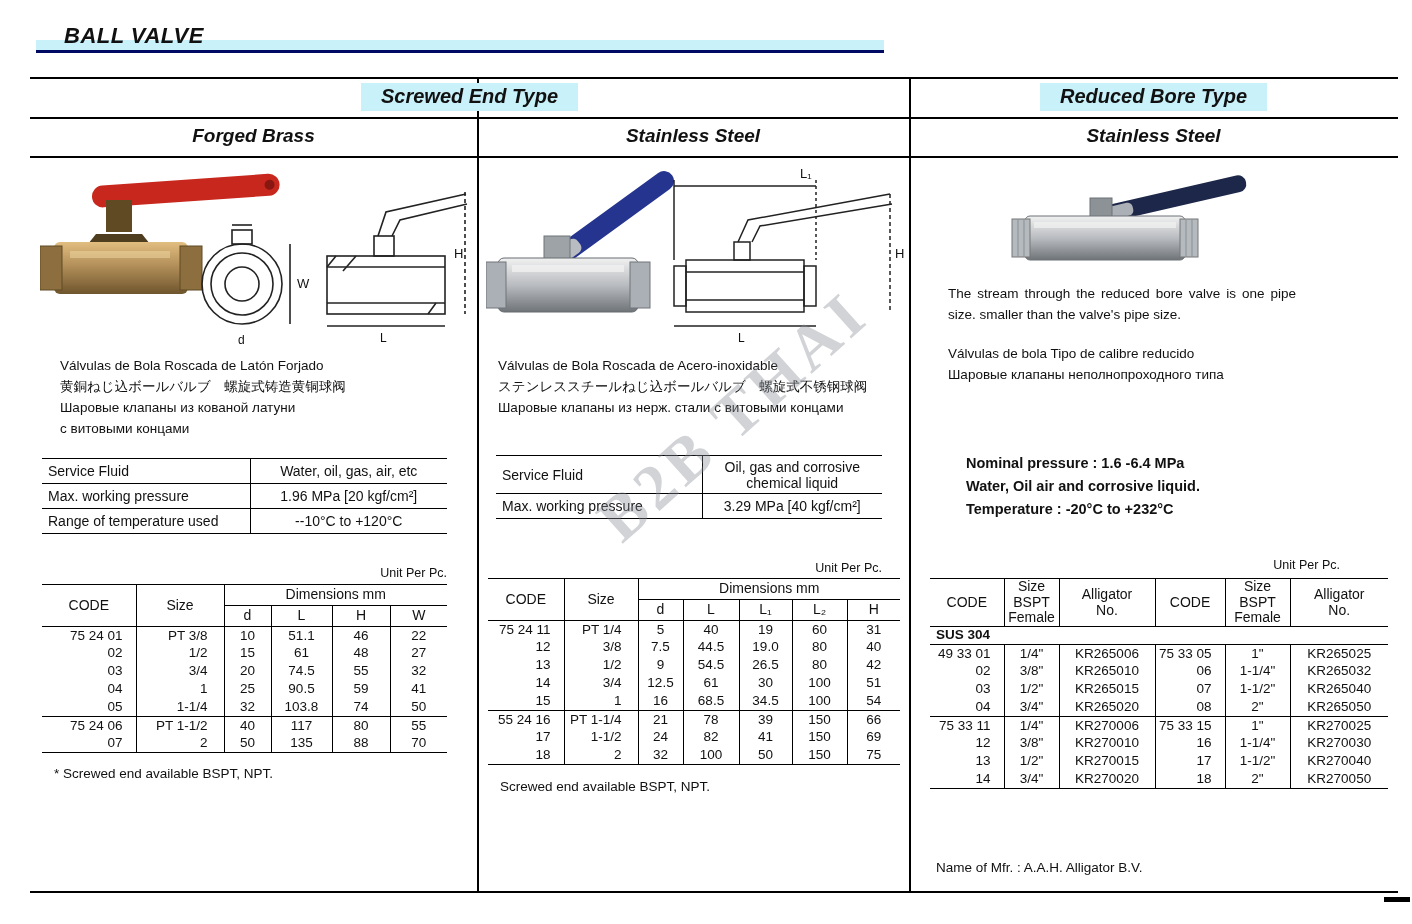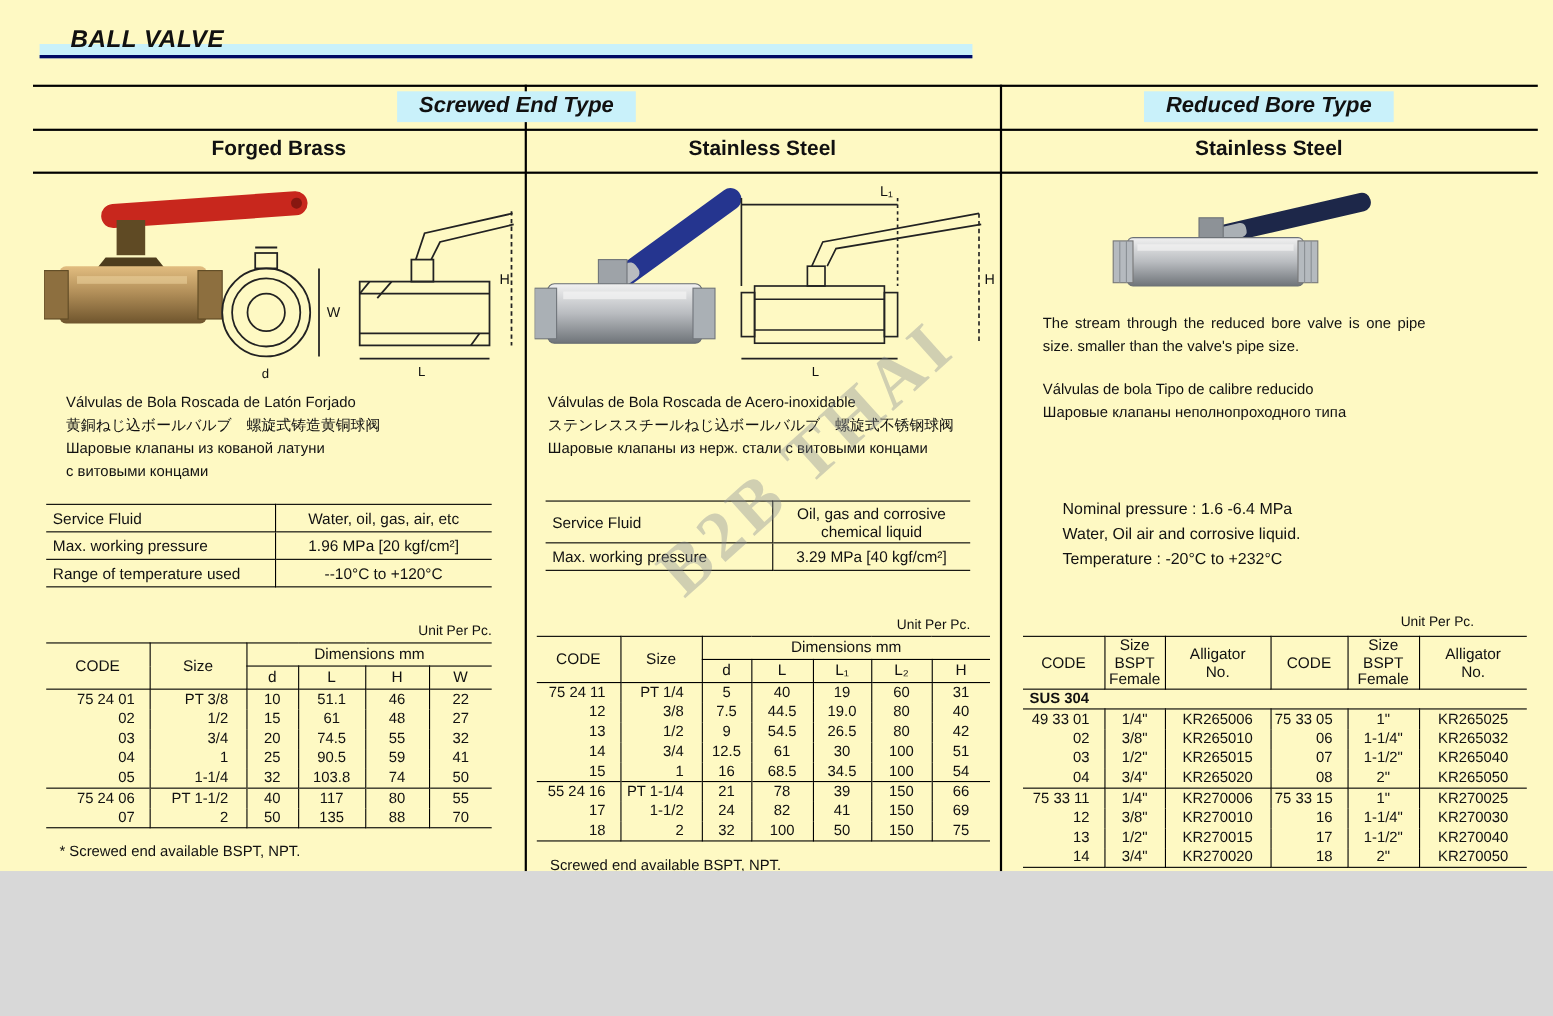--- a/index.html
+++ b/index.html
@@ -1,28 +1,28 @@
 <!DOCTYPE html>
 <html><head>
 <meta charset="utf-8">
 <style>
   *{margin:0;padding:0;box-sizing:border-box}
   html,body{background:#d8d8d8}
-  .page{position:relative;width:1412px;height:792px;background:#fef9c3;font-family:"Liberation Sans",sans-serif;color:#111;overflow:hidden}
+  .page{position:relative;width:1412px;height:924px;background:#ffffff;font-family:"Liberation Sans",sans-serif;color:#111;overflow:hidden}
   .hline{position:absolute;height:2px;background:#000}
   .vline{position:absolute;width:2px;background:#000}
   .page-title{position:absolute;left:64px;top:23px;font-size:22px;font-weight:bold;font-style:italic;letter-spacing:.5px;z-index:3}
   .title-strip{position:absolute;left:36px;top:40px;width:848px;height:13px;background:#c9f1fa;border-bottom:3px solid #000a63;z-index:1}
   .type-header{position:absolute;text-align:center;font-weight:bold;font-style:italic;font-size:20px}
   .type-header span{display:inline-block;background:#c9f1fa;padding:2px 20px 3px}
-  .mat-header{position:absolute;text-align:center;font-weight:bold;font-size:19px}
+  .mat-header{position:absolute;text-align:center;font-weight:bold;font-style:italic;font-size:19px}
   .desc{position:absolute;font-size:13.5px;line-height:1.55}
   .unit{position:absolute;text-align:right;font-size:12.5px}
   .fnote{position:absolute;font-size:13.5px}
-  .rspec{position:absolute;font-size:14.5px;line-height:1.6;font-weight:400}
+  .rspec{position:absolute;font-size:14.5px;line-height:1.6;font-weight:700}
   table{border-collapse:collapse;position:absolute;table-layout:fixed}
   .spec td{border-top:1.5px solid #000;font-size:14px;padding:2px 6px;height:25px}
   .spec tr:last-child td{border-bottom:1.5px solid #000}
   .spec td.lab{border-right:1.5px solid #000}
   .spec td.val{text-align:center}
   .h38{height:38px !important}
   .dim{font-size:13.5px;text-align:center}
   .dim th{font-weight:normal;font-size:14px;height:21px;line-height:1.12}
   .dim td{height:18px;line-height:1.05}
   .bt{border-top:1.5px solid #000}

